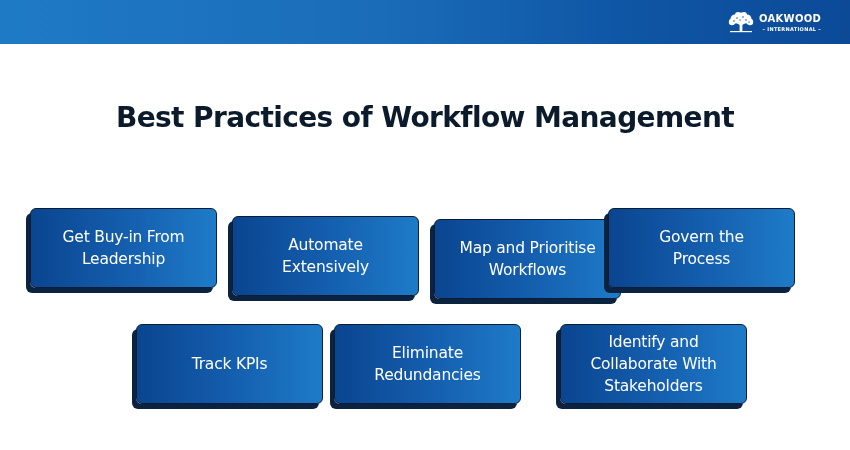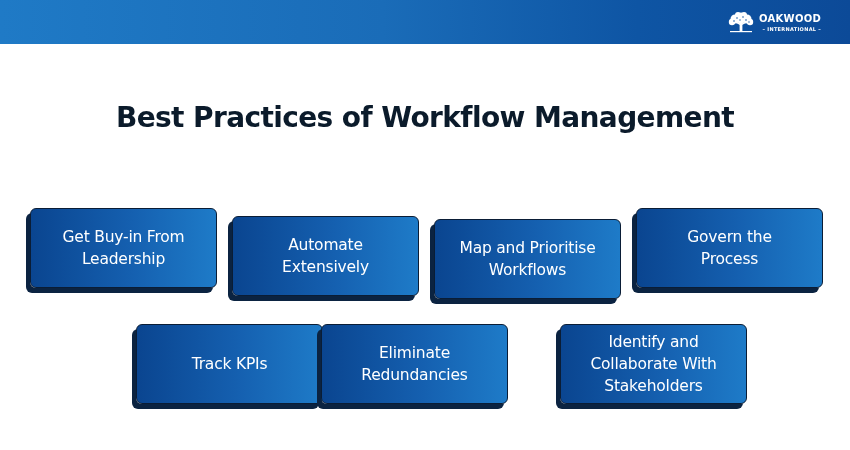--- a/index.html
+++ b/index.html
@@ -87,29 +87,29 @@
 Leadership</span>
 </div>
 <div class="card" style="left:232px; top:189px;">
   <span class="card-label">Automate
 Extensively</span>
 </div>
 <div class="card" style="left:434px; top:192px;">
   <span class="card-label">Map and Prioritise
 Workflows</span>
 </div>
-<div class="card" style="left:636px; top:181px;">
+<div class="card" style="left:608px; top:181px;">
   <span class="card-label">Govern the
 Process</span>
 </div>
 
 <div class="card" style="left:136px; top:297px;">
   <span class="card-label">Track KPIs</span>
 </div>
-<div class="card" style="left:321px; top:297px;">
+<div class="card" style="left:334px; top:297px;">
   <span class="card-label">Eliminate
 Redundancies</span>
 </div>
 <div class="card" style="left:560px; top:297px;">
   <span class="card-label">Identify and
 Collaborate With
 Stakeholders</span>
 </div>
 
 </body></html>

